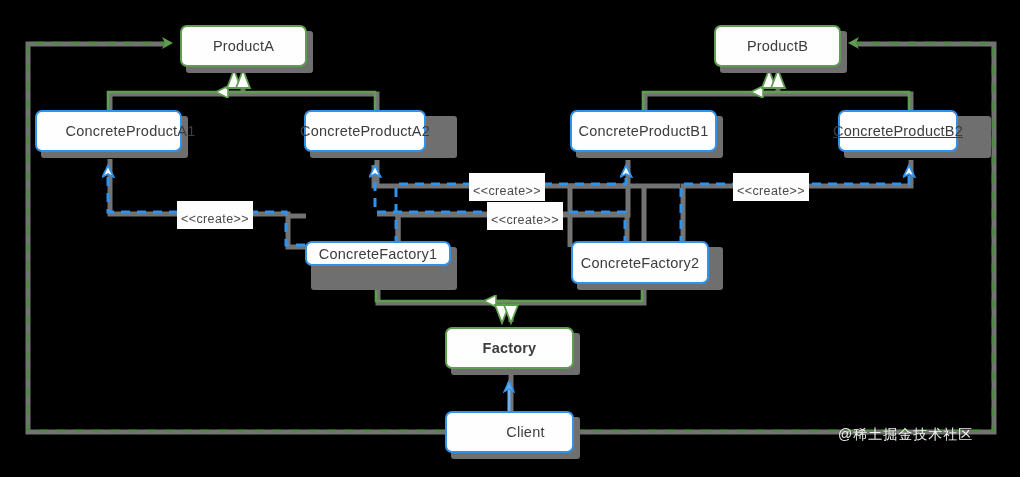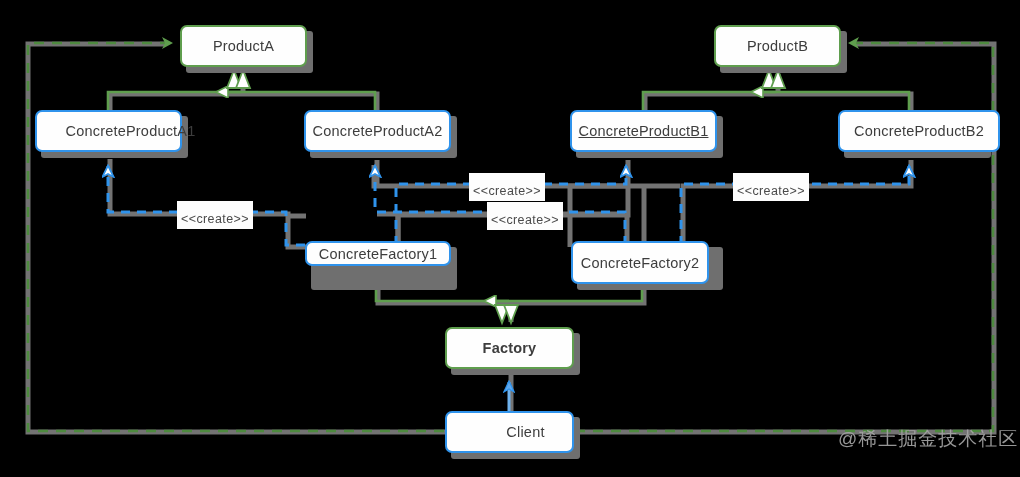--- a/index.html
+++ b/index.html
@@ -52,22 +52,22 @@
     background: #fdfdfd;
     color: #4a4a4a;
     font-size: 12.5px;
     letter-spacing: 0.4px;
     padding: 12px 4px 3px 4px;
     white-space: nowrap;
     line-height: 13px;
   }
   .watermark {
     position: absolute;
-    color: #a3a3a3;
-    font-size: 19px;
+    color: #ffffff;
+    font-size: 14px;
     letter-spacing: 1px;
     white-space: nowrap;
     opacity: 0.92;
   }
 </style>
 </head>
 <body>
 
 <div id="canvas">
 
@@ -169,29 +169,29 @@
   </div>
 
   <div class="node-box green" style="left:714px; top:25px; width:127px; height:42px;">
     <span>ProductB</span>
   </div>
 
   <div class="node-box blue" style="left:35px; top:110px; width:147px; height:42px;padding-left:44px;">
     <span>ConcreteProductA1</span>
   </div>
 
-  <div class="node-box blue" style="left:304px; top:110px; width:147px; height:42px;">
+  <div class="node-box blue" style="left:304px; top:110px; width:122px; height:42px;">
     <span>ConcreteProductA2</span>
   </div>
 
-  <div class="node-box blue" style="left:570px; top:110px; width:147px; height:42px;text-decoration:underline;">
+  <div class="node-box blue" style="left:570px; top:110px; width:147px; height:42px;">
     <span>ConcreteProductB1</span>
   </div>
 
-  <div class="node-box blue" style="left:838px; top:110px; width:162px; height:42px;">
+  <div class="node-box blue" style="left:838px; top:110px; width:120px; height:42px;text-decoration:underline;">
     <span>ConcreteProductB2</span>
   </div>
 
   <div class="node-box blue" style="left:305px; top:241px; width:146px; height:25px;">
     <span>ConcreteFactory1</span>
   </div>
 
   <div class="node-box blue" style="left:571px; top:241px; width:138px; height:43px;">
     <span>ConcreteFactory2</span>
   </div>

